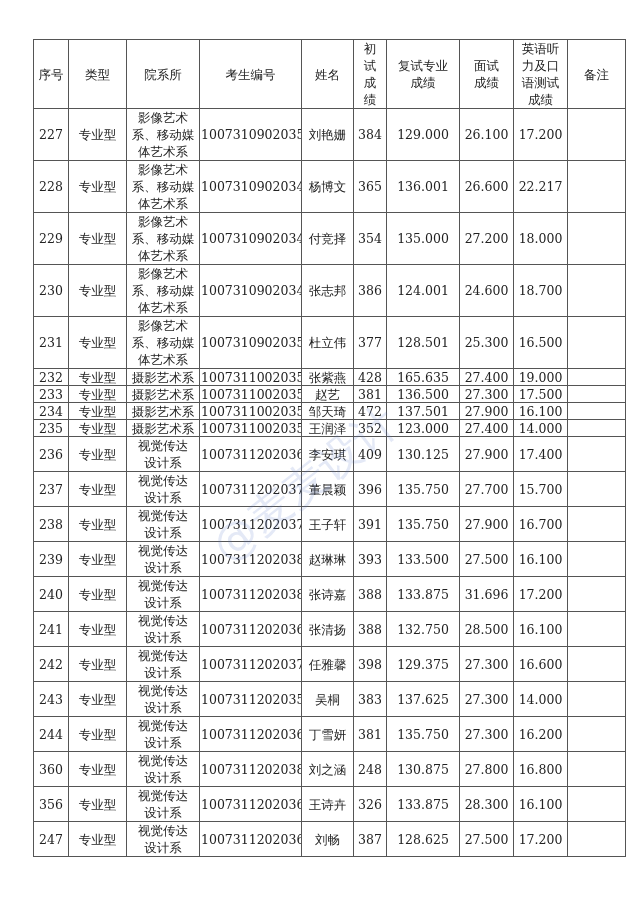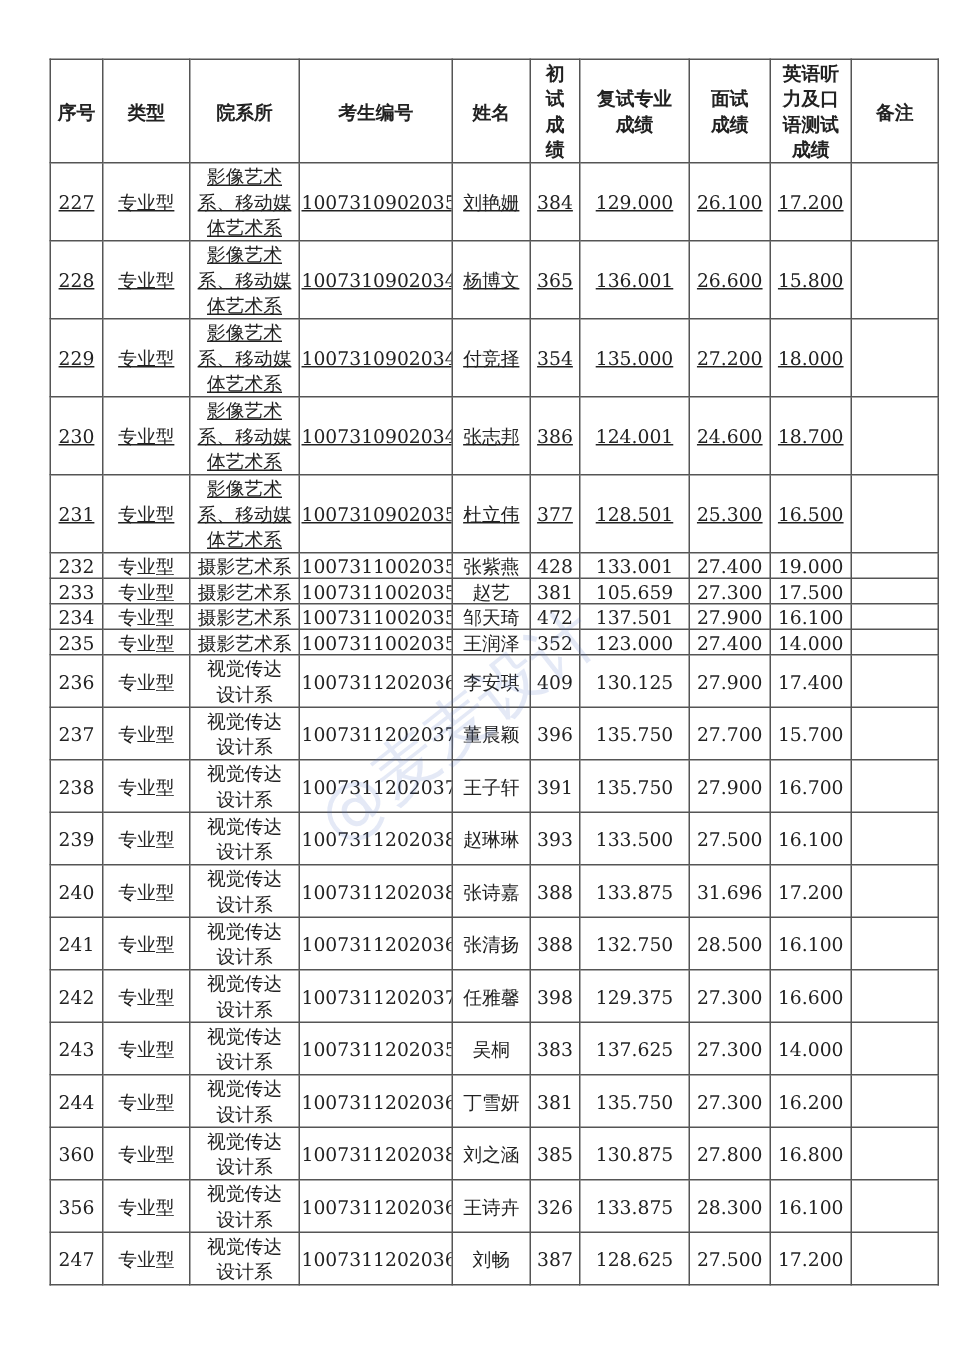--- a/index.html
+++ b/index.html
@@ -3,22 +3,22 @@
 <meta charset="utf-8">
 <style>
   html, body { margin:0; padding:0; background:#ffffff; }
   body { width:640px; height:905px; position:relative; overflow:hidden;
          font-family:"DejaVu Serif","Liberation Serif",serif; color:#222; }
   table { position:absolute; left:33px; top:39px; border-collapse:collapse;
           table-layout:fixed; width:592px; }
   td, th { border:1px solid #555; text-align:center; vertical-align:middle;
            font-weight:normal; font-size:12.5px; line-height:17px; padding:0 1px;
            overflow:hidden; }
-  th { height:64px;font-weight:bold; }
-  tr.h3 td { height:50px;text-decoration:underline; }
+  th { height:64px; }
+  tr.h3 td { height:50px; }
   tr.h1 td { height:16px; line-height:15px; }
   tr.h2 td { height:33px; }
   .watermark { position:absolute; left:195px; top:455px; transform:rotate(-38deg);
                color:rgba(90,120,200,0.16); font-size:44px; font-family:"DejaVu Sans",sans-serif;
                white-space:nowrap; pointer-events:none; }
 </style>
 </head>
 <body>
 
 <table>
@@ -63,21 +63,21 @@
       </tr>
       <tr class="h3">
         <td>228</td>
         <td>专业型</td>
         <td style="padding: 0px 4px;">影像艺术系、移动媒体艺术系</td>
         <td>100731090203422</td>
         <td>杨博文</td>
         <td>365</td>
         <td>136.001</td>
         <td>26.600</td>
-        <td>15.800</td>
+        <td>22.217</td>
         <td></td>
       </tr>
       <tr class="h3">
         <td>229</td>
         <td>专业型</td>
         <td style="padding: 0px 4px;">影像艺术系、移动媒体艺术系</td>
         <td>100731090203409</td>
         <td>付竞择</td>
         <td>354</td>
         <td>135.000</td>
@@ -109,33 +109,33 @@
         <td>16.500</td>
         <td></td>
       </tr>
       <tr class="h1">
         <td>232</td>
         <td>专业型</td>
         <td style="white-space: nowrap;">摄影艺术系</td>
         <td>100731100203519</td>
         <td>张紫燕</td>
         <td>428</td>
-        <td>133.001</td>
+        <td>165.635</td>
         <td>27.400</td>
         <td>19.000</td>
         <td></td>
       </tr>
       <tr class="h1">
         <td>233</td>
         <td>专业型</td>
         <td style="white-space: nowrap;">摄影艺术系</td>
         <td>100731100203517</td>
         <td>赵艺</td>
         <td>381</td>
-        <td>105.659</td>
+        <td>136.500</td>
         <td>27.300</td>
         <td>17.500</td>
         <td></td>
       </tr>
       <tr class="h1">
         <td>234</td>
         <td>专业型</td>
         <td style="white-space: nowrap;">摄影艺术系</td>
         <td>100731100203514</td>
         <td>邹天琦</td>
@@ -264,21 +264,21 @@
         <td>27.300</td>
         <td>16.200</td>
         <td></td>
       </tr>
       <tr class="h2">
         <td>360</td>
         <td>专业型</td>
         <td style="padding: 0px 5px;">视觉传达设计系</td>
         <td>100731120203816</td>
         <td>刘之涵</td>
-        <td>385</td>
+        <td>248</td>
         <td>130.875</td>
         <td>27.800</td>
         <td>16.800</td>
         <td></td>
       </tr>
       <tr class="h2">
         <td>356</td>
         <td>专业型</td>
         <td style="padding: 0px 5px;">视觉传达设计系</td>
         <td>100731120203622</td>

